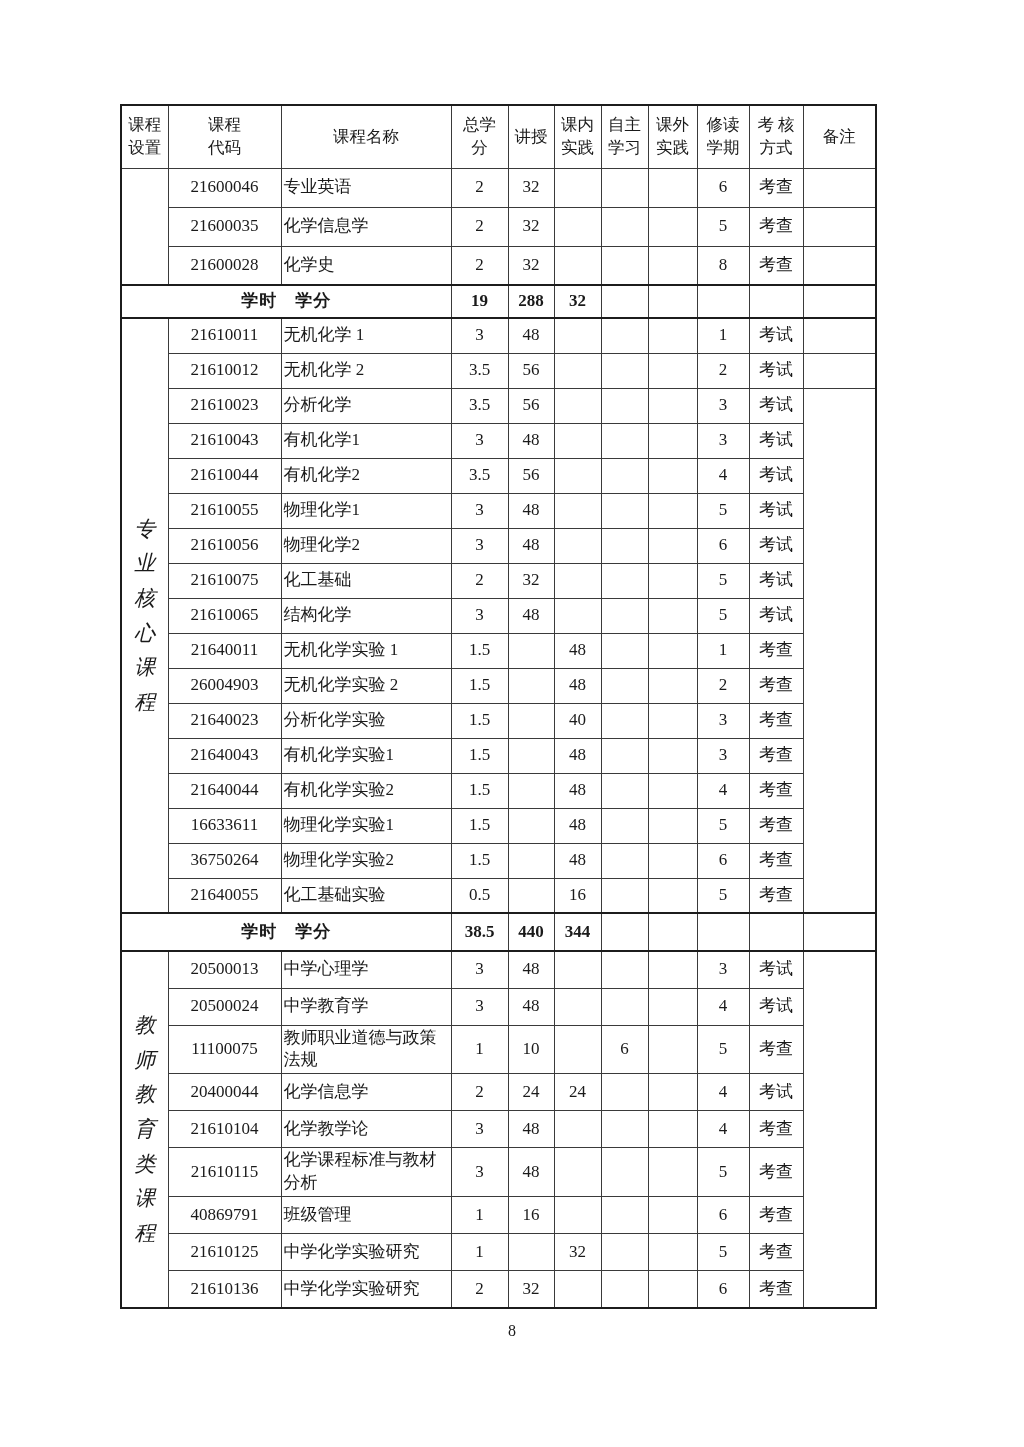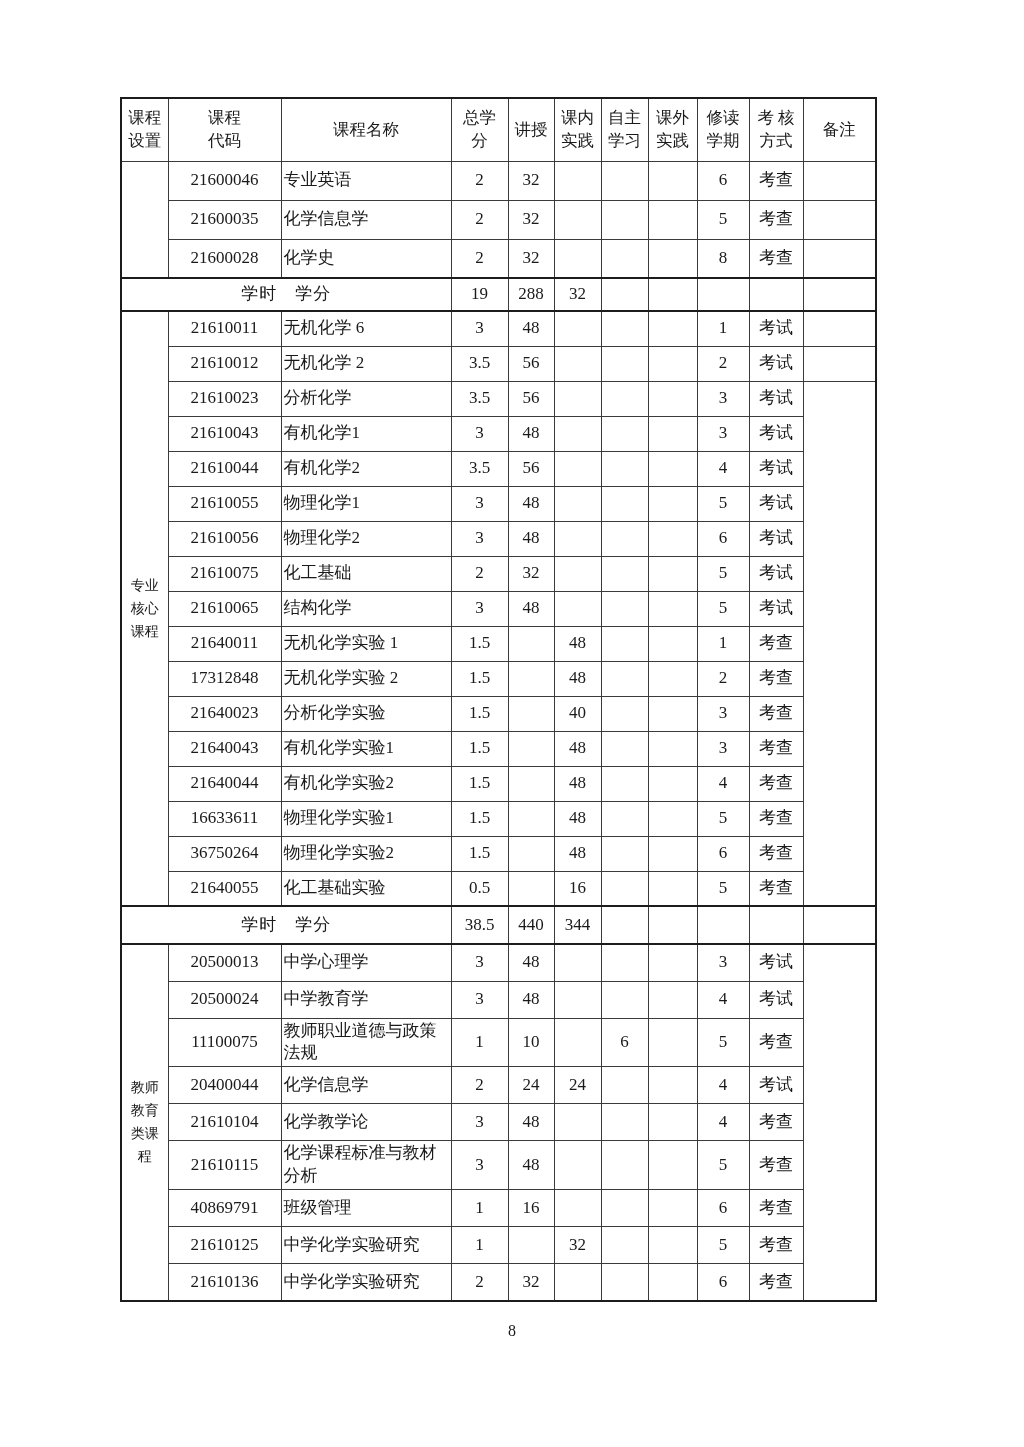--- a/index.html
+++ b/index.html
@@ -10,21 +10,21 @@
     color: #1a1a1a;
   }
   .page {
     position: relative;
     width: 1024px; height: 1447px;
     background: #ffffff;
     overflow: hidden;
   }
   table.curriculum {
     position: absolute;
-    left: 120px; top: 97px;
+    left: 120px; top: 104px;
     width: 755px;
     border-collapse: collapse;
     table-layout: fixed;
     border: 2px solid #1c1c1c;
     font-size: 17px;
   }
   col.c-group   { width: 47px; }
   col.c-code    { width: 113px; }
   col.c-name    { width: 170px; }
   col.c-credits { width: 57px; }
@@ -45,27 +45,28 @@
     line-height: 1.35;
   }
   .curriculum thead tr { height: 63px; }
   .curriculum th { white-space: pre-line; font-size: 16.5px; }
   tr.s1 { height: 39px; }
   tr.s2 { height: 35px; }
   tr.s3 { height: 37px; }
   td.seclabel {
     white-space: pre-line;
     line-height: 1.65;
-    font-size: 14px;
+    font-size: 21px;
+    font-style: italic;
   }
   td.name-cell {
     text-align: left;
   }
   tr.summary-row td {
-    font-weight: normal;
+    font-weight: bold;
     border-top: 2px solid #1c1c1c;
     border-bottom: 2px solid #1c1c1c;
   }
   tr.sum-1 { height: 33px; }
   tr.sum-2 { height: 38px; }
   td.sum-label { letter-spacing: 1px; }
   .page-number {
     position: absolute;
     left: 0; top: 1322px;
     width: 1024px;
@@ -162,21 +163,21 @@
           <td></td>
           <td></td>
           <td></td>
           <td></td>
         </tr>
         <tr class="body-row s2">
           <td class="seclabel" rowspan="17">专业
 核心
 课程</td>
           <td>21610011</td>
-          <td class="name-cell">无机化学 6</td>
+          <td class="name-cell">无机化学 1</td>
           <td>3</td>
           <td>48</td>
           <td></td>
           <td></td>
           <td></td>
           <td>1</td>
           <td>考试</td>
           <td></td>
         </tr>
         <tr class="body-row s2">
@@ -274,21 +275,21 @@
           <td class="name-cell">无机化学实验 1</td>
           <td>1.5</td>
           <td></td>
           <td>48</td>
           <td></td>
           <td></td>
           <td>1</td>
           <td>考查</td>
         </tr>
         <tr class="body-row s2">
-          <td>17312848</td>
+          <td>26004903</td>
           <td class="name-cell">无机化学实验 2</td>
           <td>1.5</td>
           <td></td>
           <td>48</td>
           <td></td>
           <td></td>
           <td>2</td>
           <td>考查</td>
         </tr>
         <tr class="body-row s2">

